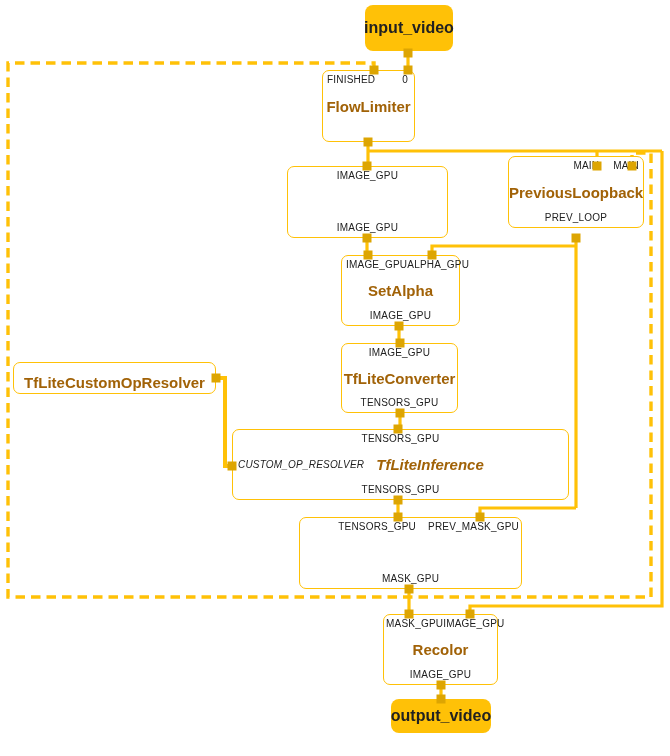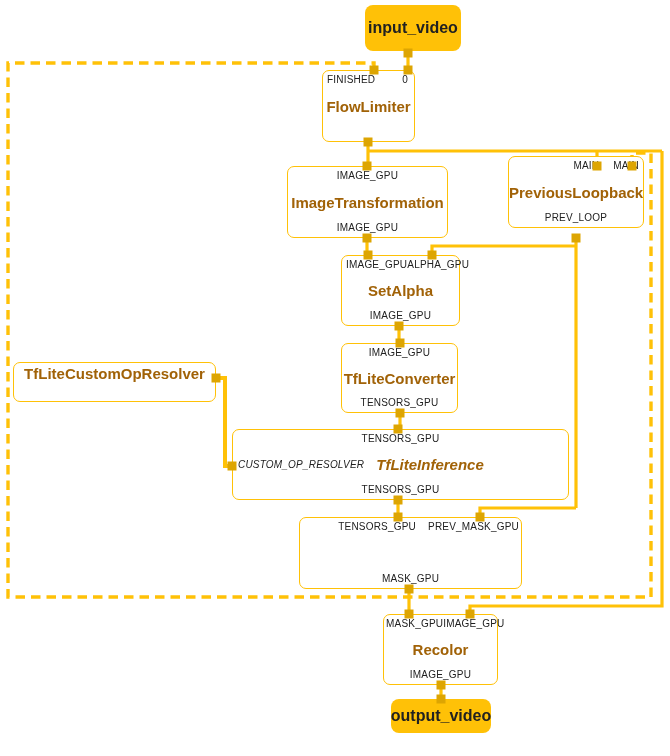--- a/index.html
+++ b/index.html
@@ -65,41 +65,40 @@
 
     <path d="M216,378 L225,378 L225,466 L233,466" fill="none" stroke="#FFC107" stroke-width="4"></path>
 
     <path d="M398,498 L398,519" fill="none" stroke="#FFC107" stroke-width="3.2"></path>
 
     <path d="M409,587 L409,616" fill="none" stroke="#FFC107" stroke-width="3.2"></path>
 
     <path d="M441,683 L441,701" fill="none" stroke="#FFC107" stroke-width="3.2"></path>
   </svg>
 
-  <div class="terminal" style="left:365px;top:5px;width:96px;height:46px;">
+  <div class="terminal" style="left:365px;top:5px;width:88px;height:46px;">
     <span>input_video</span>
   </div>
   <div class="terminal" style="left:391px;top:699px;width:100px;height:34px;">
     <span>output_video</span>
   </div>
 
   <div class="node" style="left:322px;top:70px;width:93px;height:72px;">
     <div class="prow right" style="gap:27px;">
       <span class="plabel">FINISHED</span>
       <span class="plabel">0</span>
     </div>
     <div class="title">FlowLimiter</div>
     <div class="spacer"></div>
   </div>
 
   <div class="node" style="left:287px;top:166px;width:161px;height:72px;">
     <div class="prow center">
       <span class="plabel">IMAGE_GPU</span>
     </div>
-    <div class="title">ImageTransformation</div>
     <div class="prow center">
       <span class="plabel">IMAGE_GPU</span>
     </div>
   </div>
 
   <div class="node" style="left:508px;top:156px;width:136px;height:72px;">
     <div class="prow right" style="gap:14px;padding-right:4px;">
       <span class="plabel">MAIN</span>
       <span class="plabel">MAIN</span>
     </div>
@@ -123,21 +122,21 @@
   <div class="node" style="left:341px;top:343px;width:117px;height:70px;">
     <div class="prow center">
       <span class="plabel">IMAGE_GPU</span>
     </div>
     <div class="title">TfLiteConverter</div>
     <div class="prow center">
       <span class="plabel">TENSORS_GPU</span>
     </div>
   </div>
 
-  <div class="node" style="left:13px;top:362px;width:203px;height:40px;justify-content:flex-start;">
+  <div class="node" style="left:13px;top:362px;width:203px;height:32px;justify-content:flex-end;">
     <div class="title">TfLiteCustomOpResolver</div>
   </div>
 
   <div class="node" style="left:232px;top:429px;width:337px;height:71px;">
     <div class="prow center">
       <span class="plabel">TENSORS_GPU</span>
     </div>
     <div class="title-row" style="padding-left:5px;gap:12px;">
       <span class="plabel">CUSTOM_OP_RESOLVER</span>
       <span class="title">TfLiteInference</span>

